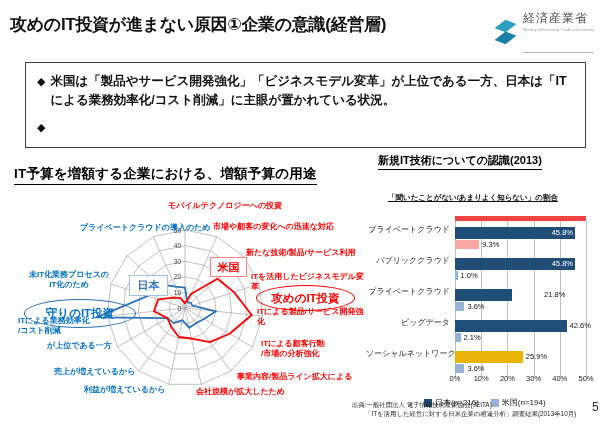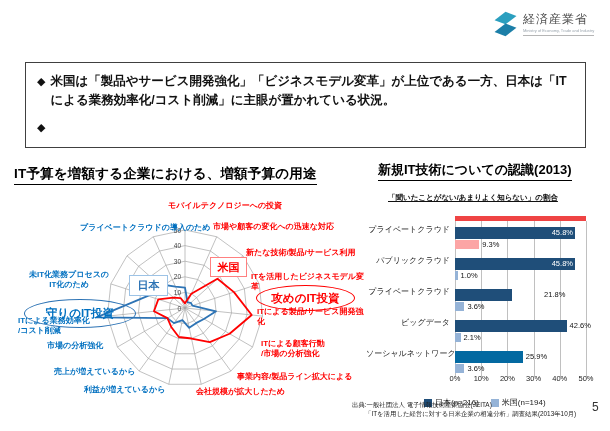--- a/index.html
+++ b/index.html
@@ -1,32 +1,32 @@
 <!DOCTYPE html>
 <html><head>
 <meta charset="utf-8">
 <style>
   html,body{margin:0;padding:0;background:#e8e8e8;}
   .slide{position:relative;width:610px;height:431px;background:#ffffff;overflow:hidden;
          font-family:"Liberation Sans","DejaVu Sans",sans-serif;color:#1a1a1a;}
   
   .title{position:absolute;left:10px;top:13px;font-size:17px;font-weight:bold;letter-spacing:-0.3px;color:#111;}
   .logo{position:absolute;left:492px;top:10px;display:flex;align-items:center;gap:4px;}
-  .logo-text{border-bottom:1px solid #b5b5b5;padding-bottom:2px;}
+  .logo-text{border-bottom:1px solid #b5b5b5;padding-bottom:20px;}
   .logo-org{font-size:12px;color:#4d4d4d;letter-spacing:1px;}
   .logo-en{font-size:4px;color:#9aa4ad;white-space:nowrap;}
   
   .callout{position:absolute;left:25px;top:62px;width:537px;height:66px;border:1.2px solid #404040;
            padding:9px 11px;font-size:12.5px;font-weight:600;line-height:1.5;color:#111;}
   .bullet{display:flex;gap:5px;margin-bottom:8px;}
   .diamond{flex:0 0 auto;font-size:11px;line-height:1.7;}
   
   .sec-title{position:absolute;font-weight:bold;border-bottom:1.6px solid #000;padding-bottom:1px;color:#000;}
   .sec-title.left{left:14px;top:165px;font-size:13.5px;letter-spacing:0.2px;}
-  .sec-title.right{left:378px;top:161px;font-size:13px;}
+  .sec-title.right{left:378px;top:153px;font-size:11px;}
   
   .radar-area{position:absolute;left:0;top:160px;width:368px;height:271px;}
   .radar-svg{position:absolute;left:90px;top:53px;}
   .rl{position:absolute;font-size:8px;font-weight:bold;white-space:pre-line;line-height:1.25;}
   .rl.red{color:#FF0000;} .rl.blue{color:#0070C0;}
   .rl-0{left:168px;top:41px;} .rl-1{left:213px;top:62px;} .rl-2{left:246px;top:88px;}
   .rl-3{left:251px;top:112px;} .rl-4{left:257px;top:147px;} .rl-5{left:261px;top:179px;}
   .rl-6{left:237px;top:212px;} .rl-7{left:196px;top:227px;} .rl-8{left:84px;top:225px;}
   .rl-9{left:54px;top:207px;} .rl-10{left:47px;top:181px;} .rl-11{left:18px;top:156px;}
   .rl-12{left:29px;top:110px;text-align:center;} .rl-13{left:7px;top:83px;} .rl-14{left:80px;top:63px;}
@@ -54,20 +54,21 @@
   
   .source{position:absolute;left:352px;top:400px;width:238px;font-size:6.4px;line-height:1.45;color:#222;}
   .source .l2{padding-left:13px;}
   .page-num{position:absolute;left:592px;top:400px;font-size:12px;color:#333;}
 </style>
 </head>
 <body>
 
 <div class="slide">
 
+  <div class="title">攻めのIT投資が進まない原因①企業の意識(経営層)</div>
   <div class="logo">
     <svg width="27" height="27" viewBox="0 0 32 32">
       <path d="M3 12 L16 2 L29 7 L16 17 Z" fill="#2B9FBF"></path>
       <path d="M3 26 L16 16 L29 21 L16 31 Z" fill="#1C7FA8"></path>
     </svg>
     <div class="logo-text">
       <div class="logo-org">経済産業省</div>
       <div class="logo-en">Ministry of Economy, Trade and Industry</div>
     </div>
   </div>
@@ -120,21 +121,21 @@
     <div class="rl red  rl-1">市場や顧客の変化への迅速な対応</div>
     <div class="rl red  rl-2">新たな技術/製品/サービス利用</div>
     <div class="rl red  rl-3">ITを活用したビジネスモデル変革</div>
     <div class="rl red  rl-4">ITによる製品/サービス開発強化</div>
     <div class="rl red  rl-5">ITによる顧客行動
 /市場の分析強化</div>
     <div class="rl red  rl-6">事業内容/製品ライン拡大による</div>
     <div class="rl red  rl-7">会社規模が拡大したため</div>
     <div class="rl blue rl-8">利益が増えているから</div>
     <div class="rl blue rl-9">売上が増えているから</div>
-    <div class="rl blue rl-10">市場の分析強化</div>
+    <div class="rl blue rl-10">が上位である一方</div>
     <div class="rl blue rl-11">ITによる業務効率化
 /コスト削減</div>
     <div class="rl blue rl-12">未IT化業務プロセスの
 IT化のため</div>
     <div class="rl blue rl-14">プライベートクラウドの導入のため</div>
     <div class="oval oval-defense">守りのIT投資</div>
     <div class="oval oval-offense">攻めのIT投資</div>
     <div class="tag tag-japan">日本</div>
     <div class="tag tag-us">米国</div>
   </div>
@@ -165,21 +166,21 @@
         </div>
         <div class="hbar" style="left: 0px; top: 81px; width: 9.432px; height: 9px; background: rgb(149, 179, 215);">
           <span class="val" style="left: 12.432px; color: rgb(17, 17, 17); top: 0px;">3.6%</span>
         </div>
         <div class="hbar" style="left: 0px; top: 99px; width: 111.612px; height: 12px; background: rgb(31, 78, 121);">
           <span class="val" style="left: 114.612px; color: rgb(17, 17, 17);">42.6%</span>
         </div>
         <div class="hbar" style="left: 0px; top: 112px; width: 5.502px; height: 9px; background: rgb(149, 179, 215);">
           <span class="val" style="left: 8.502px; color: rgb(17, 17, 17); top: 0px;">2.1%</span>
         </div>
-        <div class="hbar" style="left: 0px; top: 130px; width: 67.858px; height: 12px; background: #0369a1;">
+        <div class="hbar" style="left: 0px; top: 130px; width: 67.858px; height: 12px; background: #eab308;">
           <span class="val" style="left: 70.858px; color: rgb(17, 17, 17);">25.9%</span>
         </div>
         <div class="hbar" style="left: 0px; top: 143px; width: 9.432px; height: 9px; background: rgb(149, 179, 215);">
           <span class="val" style="left: 12.432px; color: rgb(17, 17, 17); top: 0px;">3.6%</span>
         </div>
       </div>
     <div id="bar-cats">
         <div class="cat-label" style="top: 64px;">プライベートクラウド</div>
         <div class="cat-label" style="top: 95px;">パブリッククラウド</div>
         <div class="cat-label" style="top: 126px;">プライベートクラウド</div>

